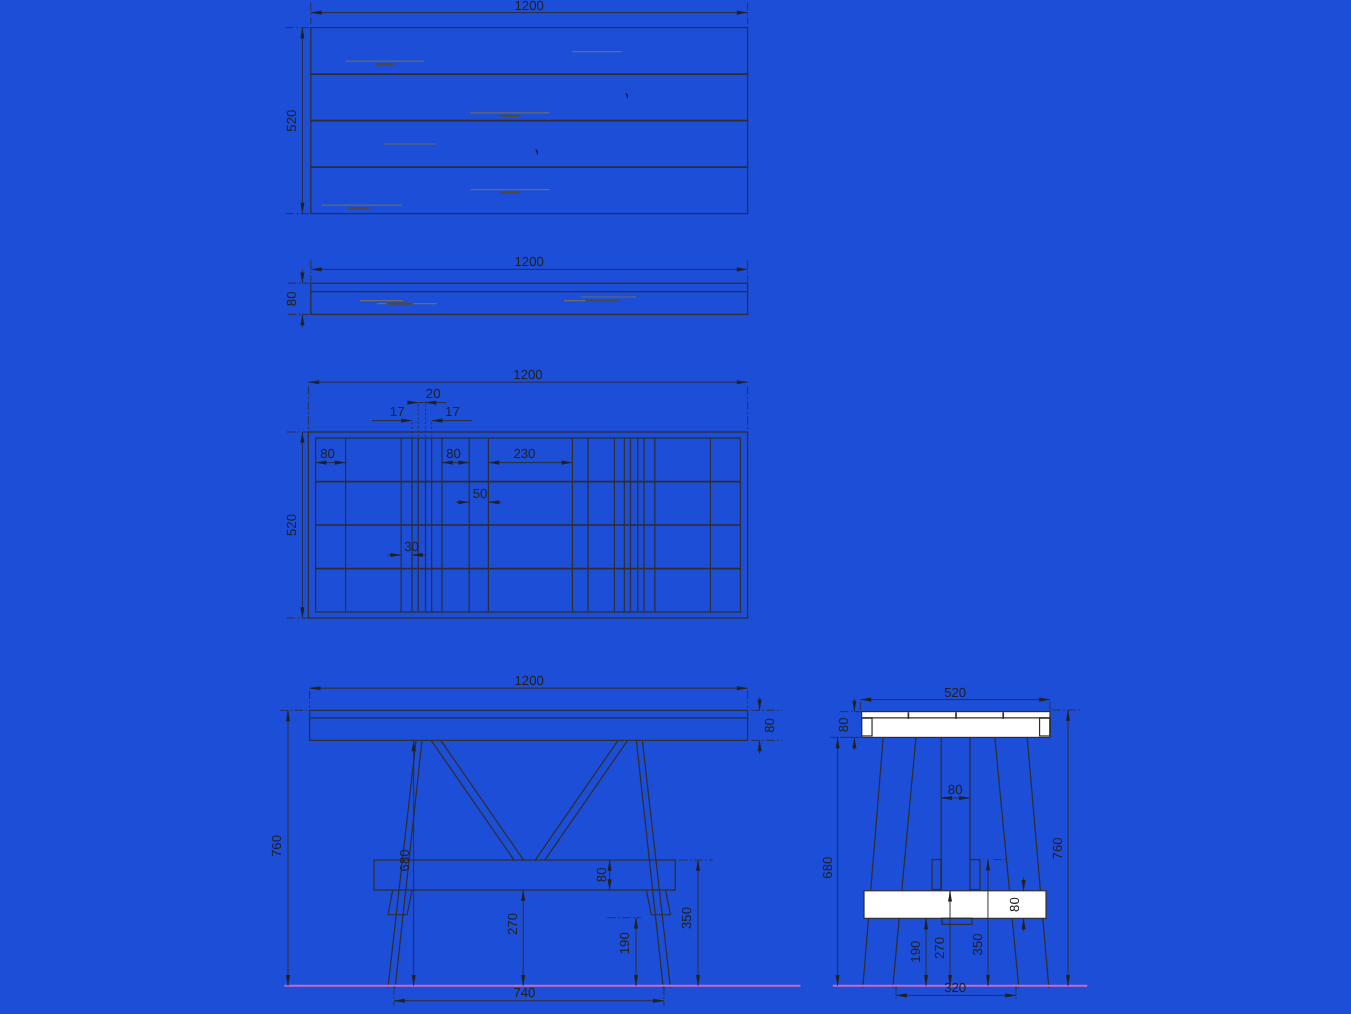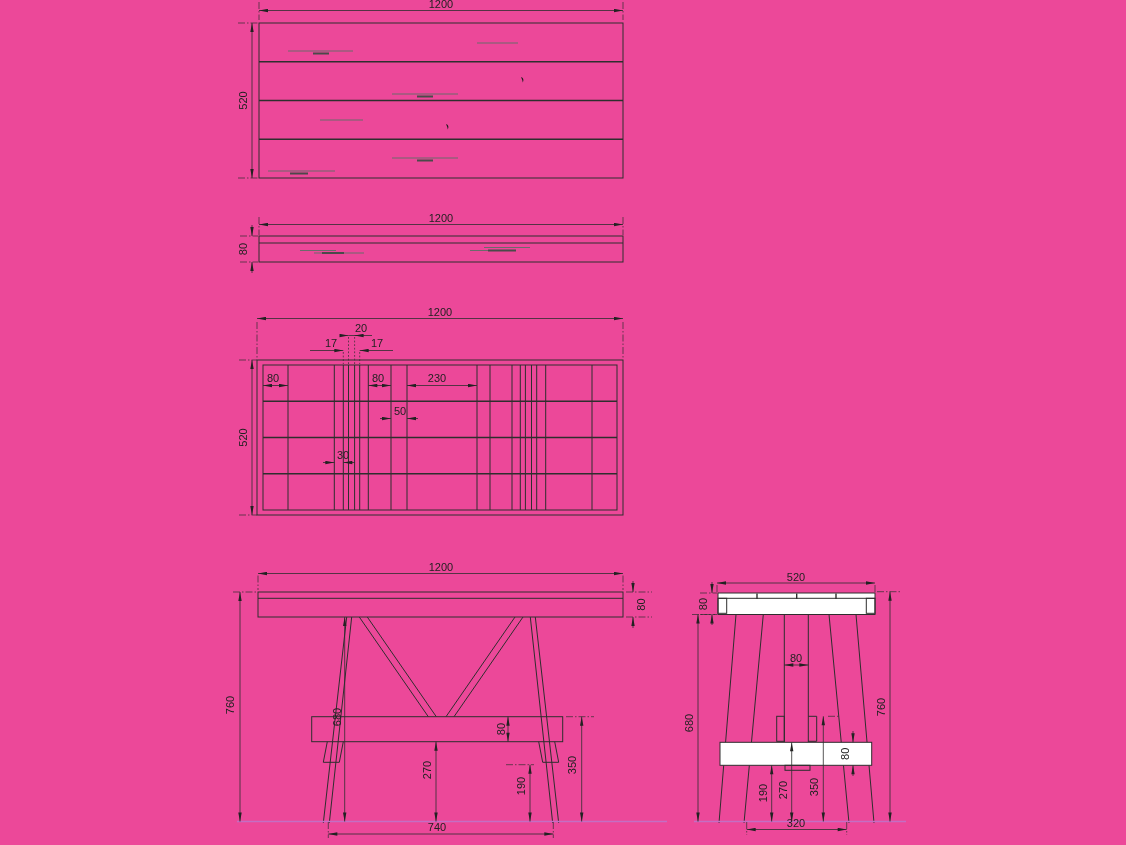--- a/index.html
+++ b/index.html
@@ -1,16 +1,16 @@
 <!DOCTYPE html>
 <html><head>
 <meta charset="utf-8">
 <style>
   html,body{margin:0;padding:0;background:#fff;}
-  .stage{position:relative;width:1126px;height:845px;background:#ec4899;overflow:hidden;
+  .stage{position:relative;width:1126px;height:845px;background:#1d4ed8;overflow:hidden;
          font-family:"Liberation Sans", sans-serif;}
   svg{display:block;}
   .ln{stroke:#2e2e2e;stroke-width:1;fill:none;}
   .thk{stroke:#2e2e2e;stroke-width:1.4;fill:none;}
   .grain{stroke:#6b6b6b;stroke-width:1;fill:none;}
   .grain2{stroke:#4a4a4a;stroke-width:1.8;fill:none;}
   .dim{stroke:#2e2e2e;stroke-width:0.8;fill:none;}
   .ext{stroke:#2e2e2e;stroke-width:0.7;fill:none;stroke-dasharray:7 2 1.5 2;}
   .dot{stroke:#2e2e2e;stroke-width:0.7;fill:none;stroke-dasharray:1.8 1.8;}
   .wht{fill:#ffffff;}

